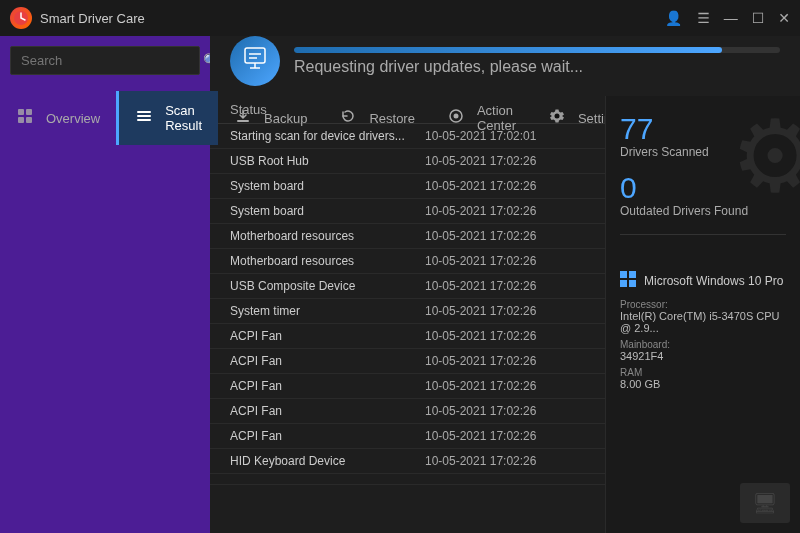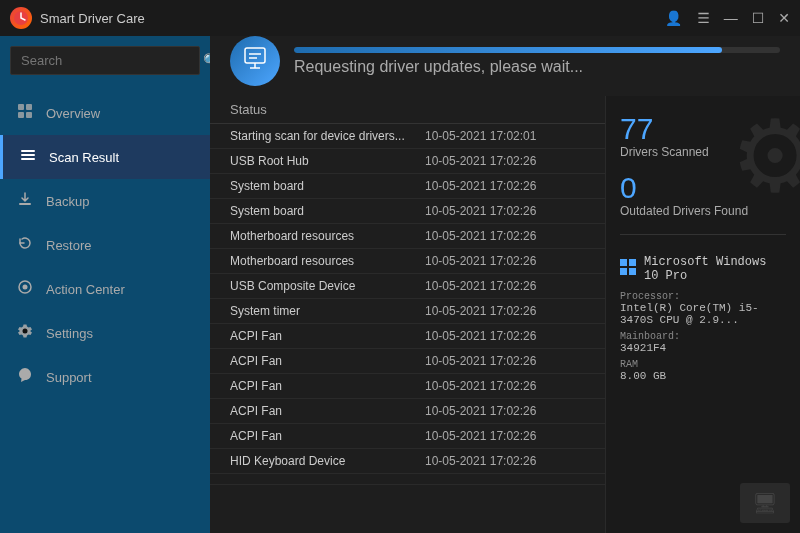--- a/index.html
+++ b/index.html
@@ -55,21 +55,21 @@
     
     .main-layout {
       display: flex;
       flex: 1;
       overflow: hidden;
     }
 
     
     .sidebar {
       width: 210px;
-      background: #0c4a6e;
+      background: #4c1d95;
       display: flex;
       flex-direction: column;
       flex-shrink: 0;
     }
     .search-box {
       margin: 10px;
       background: #222;
       border: 1px solid #333;
       border-radius: 2px;
       display: flex;
@@ -84,21 +84,21 @@
       color: #aaa;
       font-size: 13px;
       flex: 1;
     }
     .search-icon-svg {
       color: #aaa;
       font-size: 13px;
     }
     .nav-items {
       display: flex;
-      flex-direction: column;
+      flex-direction: row;
       margin-top: 6px;
     }
     .nav-item {
       display: flex;
       align-items: center;
       padding: 12px 16px;
       gap: 12px;
       cursor: pointer;
       font-size: 13px;
       color: #aaa;
@@ -282,22 +282,21 @@
       color: #aaa;
     }
     .divider-line {
       border: none;
       border-top: 1px solid #333;
       margin: 4px 0;
     }
     .sys-info-block {
       position: relative;
       z-index: 1;
-      margin-top: 4px;
-      font-family: Liberation Mono, monospace;
+      margin-top: 20px;
     }
     .sys-os-row {
       display: flex;
       align-items: center;
       gap: 8px;
       margin-bottom: 8px;
     }
     .win-logo {
       font-size: 16px;
       color: #4da6ff;

